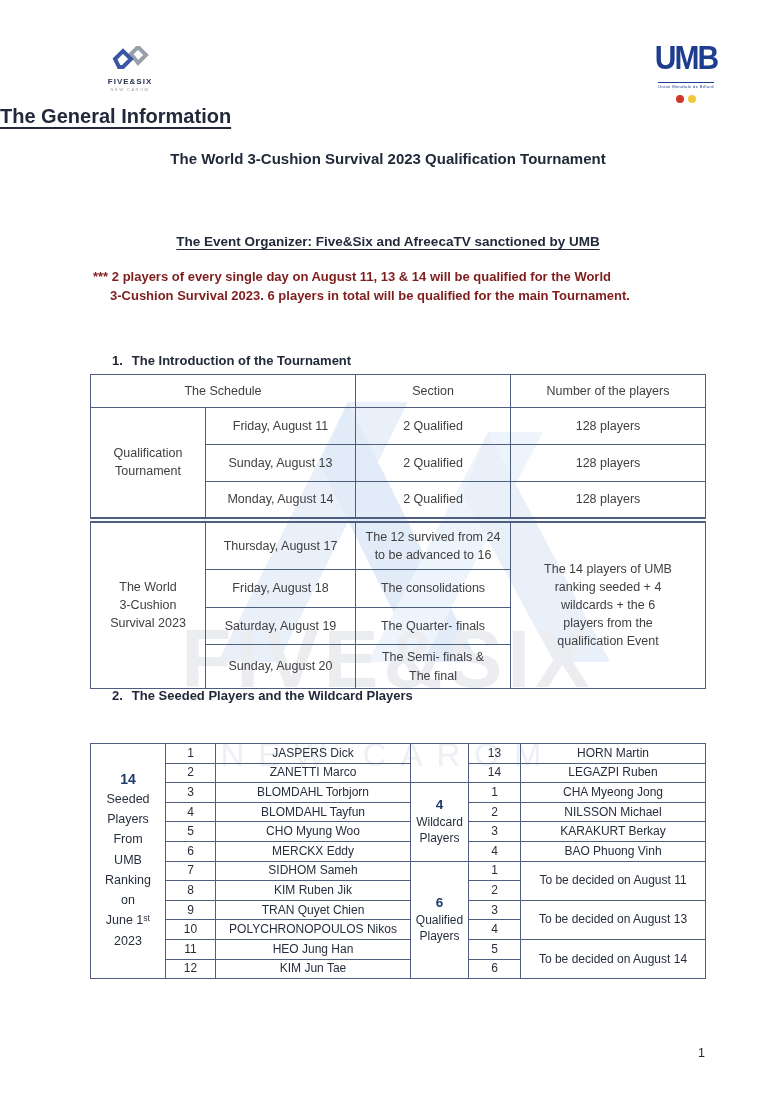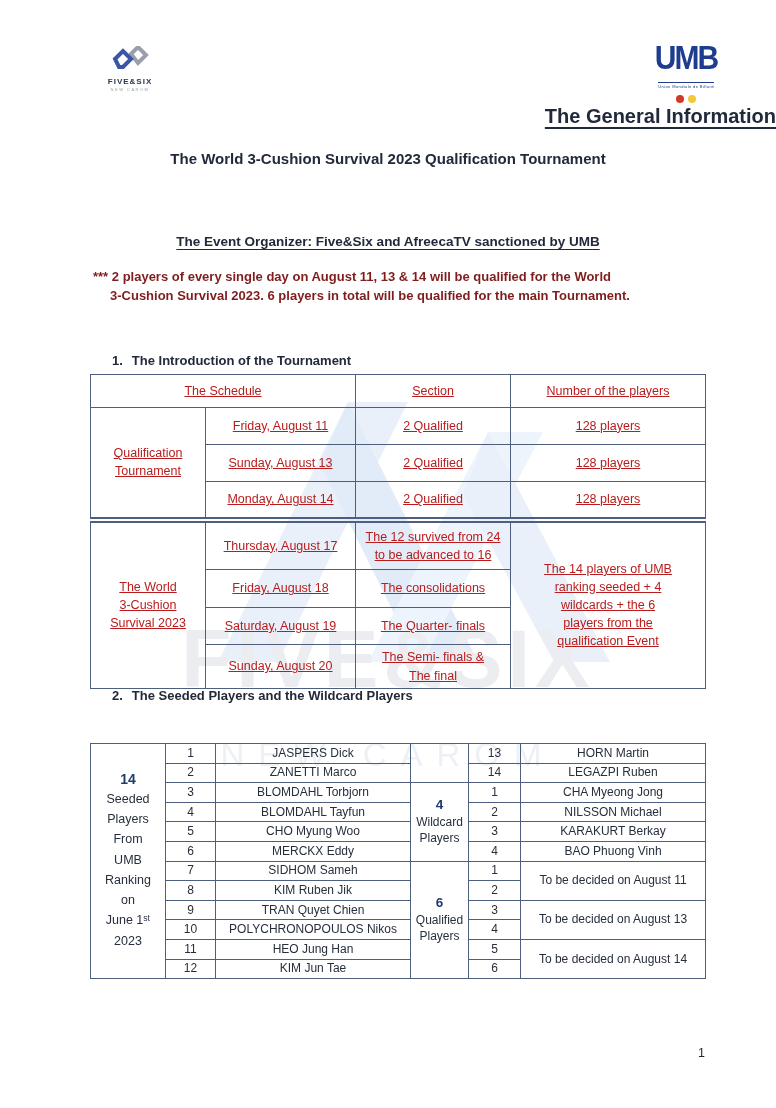--- a/index.html
+++ b/index.html
@@ -28,21 +28,21 @@
   .logo-fivesix .fs-tag  { font-size: 4px; letter-spacing: 1.5px; color: #9aa0a8; margin-top: 1px; }
   .logo-umb { position: absolute; left: 646px; top: 42px; width: 80px; text-align: center; }
   .logo-umb .umb-name { font-size: 30px; font-weight: bold; letter-spacing: -2px; color: #1e3d8f; line-height: 1.05; transform: scaleY(1.08); }
   .logo-umb .umb-sub  { font-size: 4px; letter-spacing: 0.4px; color: #1e3d8f; margin-top: 1px; border-top: 1px solid #1e3d8f; padding-top: 1px; display: inline-block; }
   .umb-dots { margin-top: 3px; display: flex; justify-content: center; gap: 4px; }
   .dot { width: 8px; height: 8px; border-radius: 50%; }
   .dot-red { background: #d1382c; }
   .dot-yellow { background: #f2c73b; }
   
   .doc-title {
-    position: absolute; top: 105px; left: 0; width: 100%; text-align: right;
+    position: absolute; top: 105px; left: 0; width: 100%; text-align: left;
     font-size: 20px; font-weight: bold; color: #22293a;
   }
   .doc-title span { text-decoration: underline; text-decoration-thickness: 2px; text-underline-offset: 4px; }
   .doc-subtitle {
     position: absolute; top: 150px; left: 0; width: 100%; text-align: center;
     font-size: 15px; font-weight: bold; color: #22293a;
   }
   .organizer {
     position: absolute; top: 234px; left: 0; width: 100%; text-align: center;
     font-size: 13.5px; font-weight: bold; color: #22293a;
@@ -56,21 +56,21 @@
   }
   .sec-heading { position: absolute; left: 112px; font-size: 13px; font-weight: bold; color: #22293a; }
   .sec-heading .num { margin-right: 9px; }
   .h-sec1 { top: 353px; }
   .h-sec2 { top: 688px; }
   
   table { border-collapse: collapse; table-layout: fixed; }
   .t1 { position: absolute; left: 90px; top: 374px; width: 615px; }
   .t1 th, .t1 td {
     border: 1px solid #4d5e7e; text-align: center; vertical-align: middle;
-    font-size: 12.5px; font-weight: normal; color: #b91c1c; line-height: 1.45; padding: 2px 6px; text-decoration: underline;
+    font-size: 12.5px; font-weight: normal; color: #404040; line-height: 1.45; padding: 2px 6px;
   }
   .h33 { height: 33px; } .h37 { height: 37px; } .h38 { height: 38px; }
   .h50 { height: 50px; } .h44 { height: 44px; }
   .sep-bottom { border-bottom: 6px double #4d5e7e !important; }
   .ml { white-space: pre-line; }
   .t2 { position: absolute; left: 90px; top: 743px; width: 615px; }
   .t2 td {
     border: 1px solid #4d5e7e; text-align: center; vertical-align: middle;
     font-size: 12px; color: #272f3d; height: 19.6px; padding: 0 3px; line-height: 1.25;
   }

